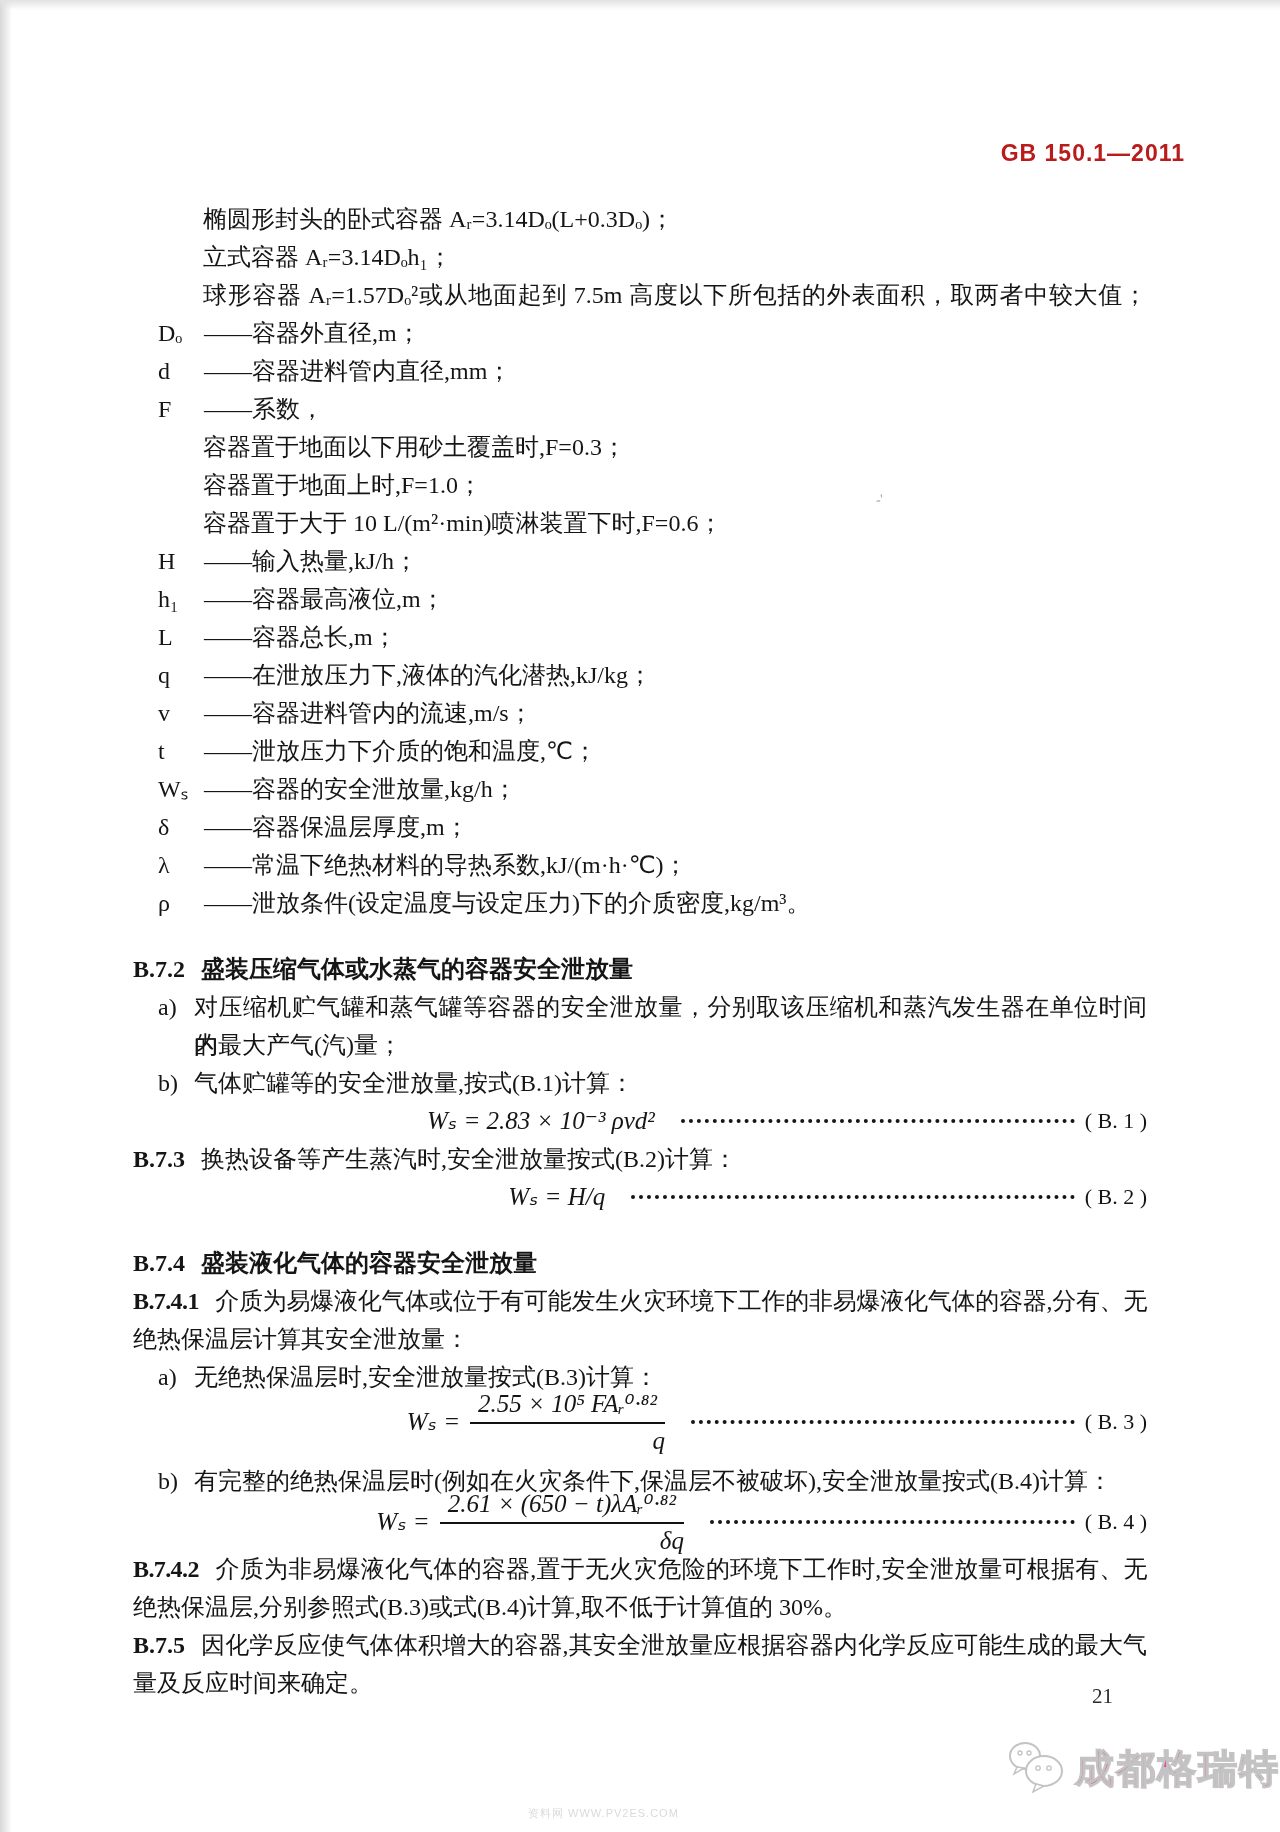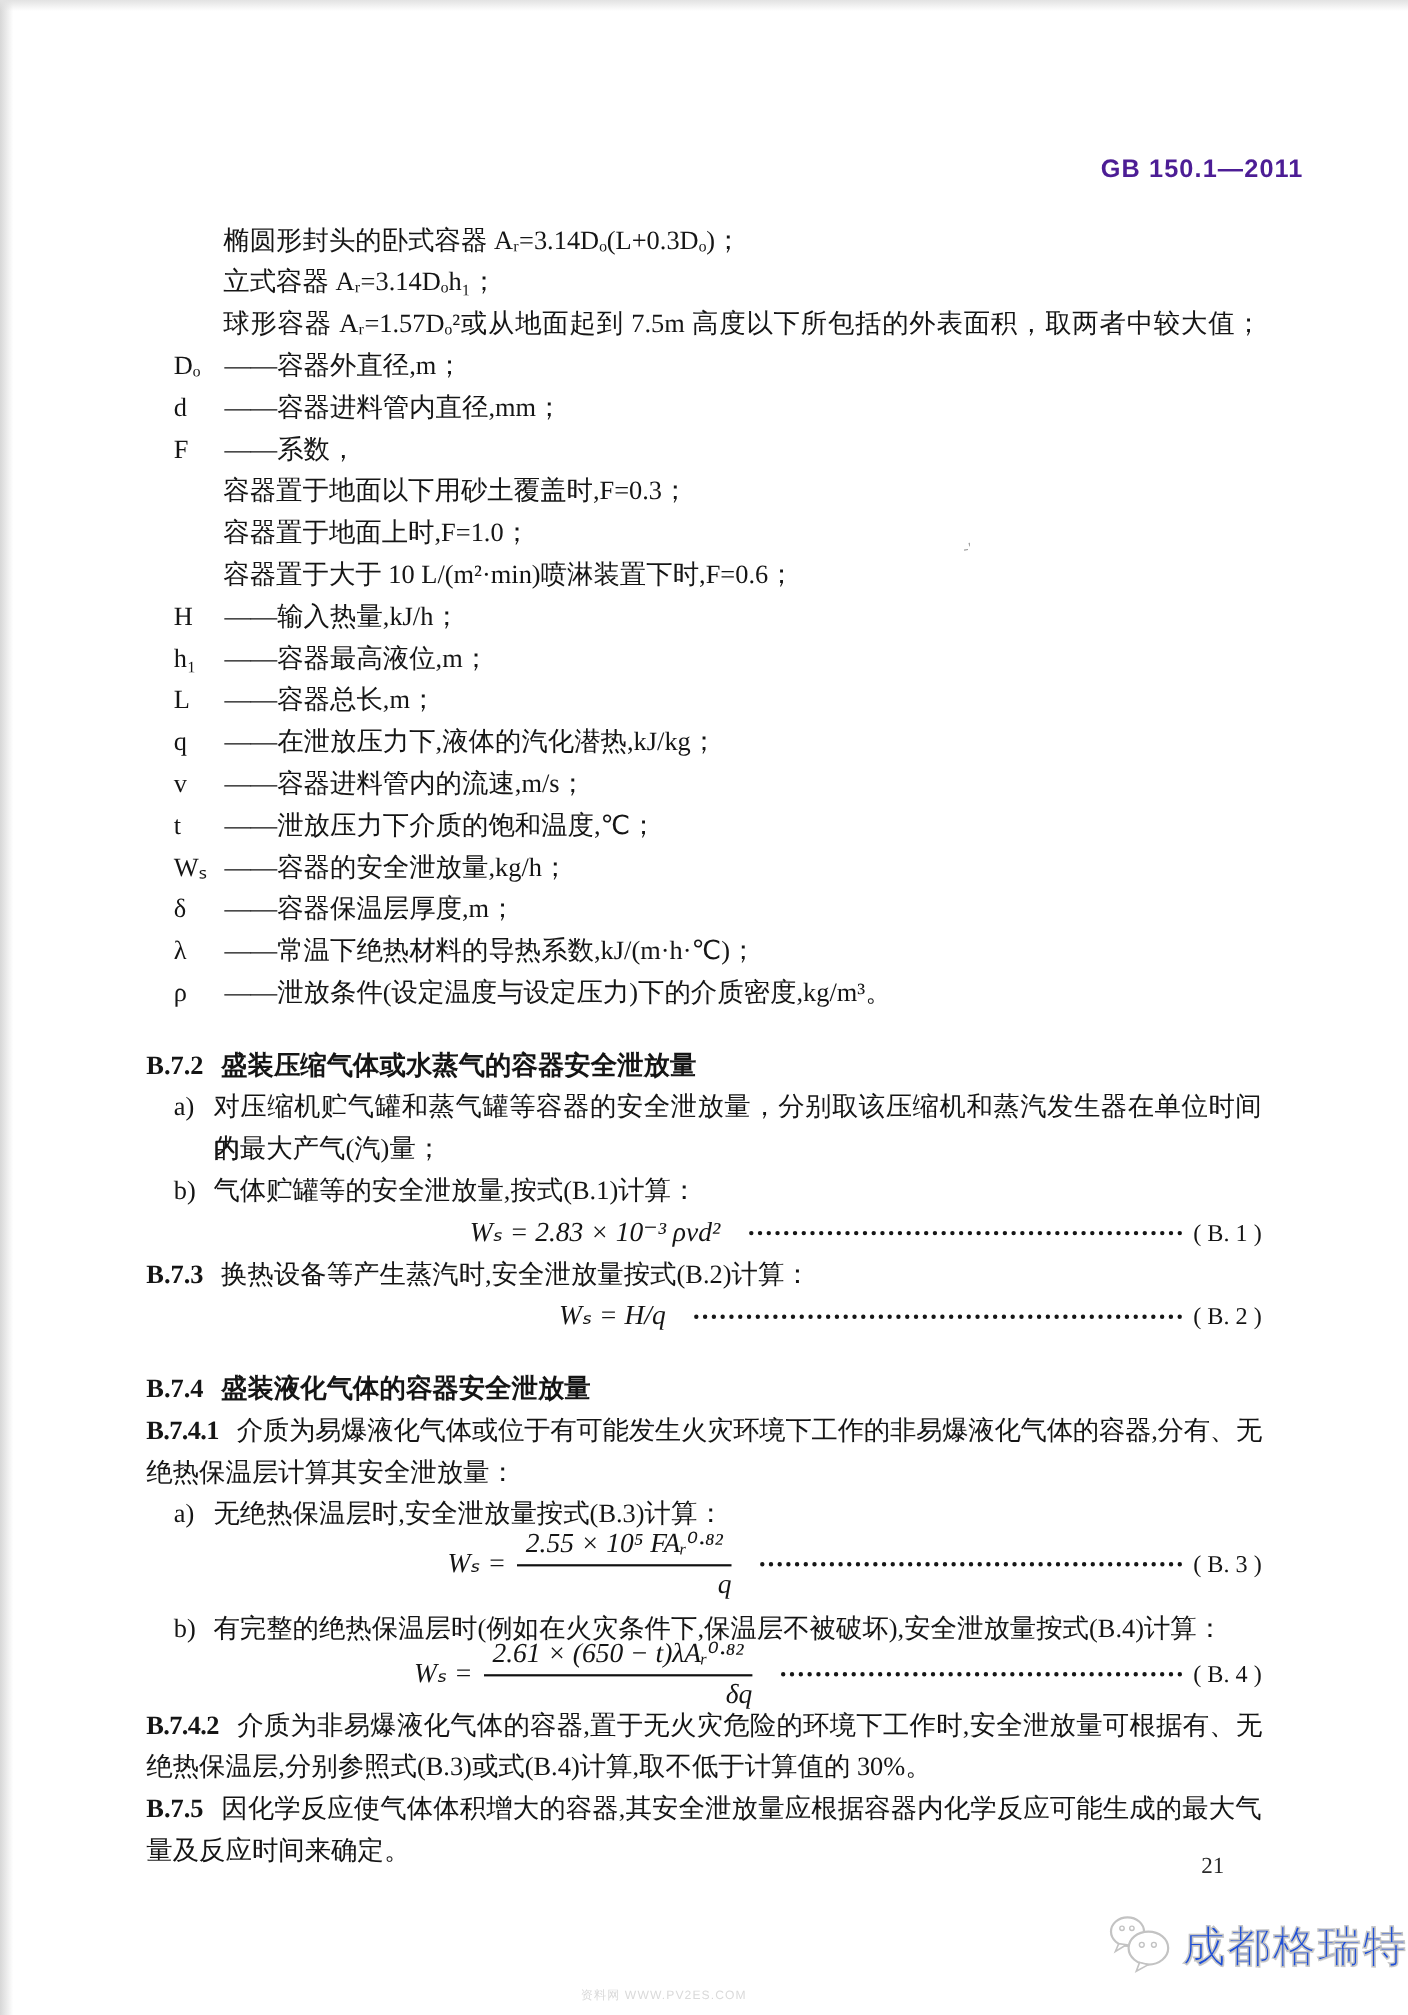--- a/index.html
+++ b/index.html
@@ -18,21 +18,21 @@
     z-index:5;
   }
   .page::after{
     content:"";position:absolute;left:0;top:0;right:0;height:10px;
     background:linear-gradient(to bottom,#e2e2e2,rgba(255,255,255,0));
     z-index:5;
   }
   .header{
     position:absolute;top:140px;right:95px;
     font-family:"Liberation Sans","DejaVu Sans",sans-serif;
-    font-weight:bold;font-size:23px;letter-spacing:1px;color:#4c1d95;text-align:center;
+    font-weight:bold;font-size:23px;letter-spacing:1px;color:#b91c1c;text-align:center;
   }
   .content{
     position:absolute;left:133px;top:200px;width:1014px;
     font-size:24px;line-height:38px;
   }
   .line{height:38px;line-height:38px;}
   .ind{padding-left:70px;}
   .fill{text-align:justify;text-align-last:justify;}
   .tight{letter-spacing:-0.6px;}
   .var-row{display:flex;padding-left:25px;}
@@ -65,22 +65,22 @@
   
   .page-number{
     position:absolute;left:1092px;top:1684px;
     font-size:21px;font-family:"Liberation Serif",serif;color:#2a2a2a;
   }
   .watermark{
     position:absolute;left:1005px;top:1740px;
     display:flex;align-items:center;gap:8px;
   }
   .wm-text{
-    font-size:39px;font-weight:normal;
-    color:#1d4ed8;
+    font-size:39px;font-weight:bold;
+    color:#ec4899;
     -webkit-text-stroke:1.3px #c3c3c3;
     text-shadow:1px 1px 0 #dedede;
     letter-spacing:2px;white-space:nowrap;
   }
   .wm-small{
     position:absolute;left:528px;top:1806px;
     font-size:11px;color:#dadada;letter-spacing:1px;
     font-family:"Liberation Sans",sans-serif;white-space:nowrap;
   }
   .artifact{

